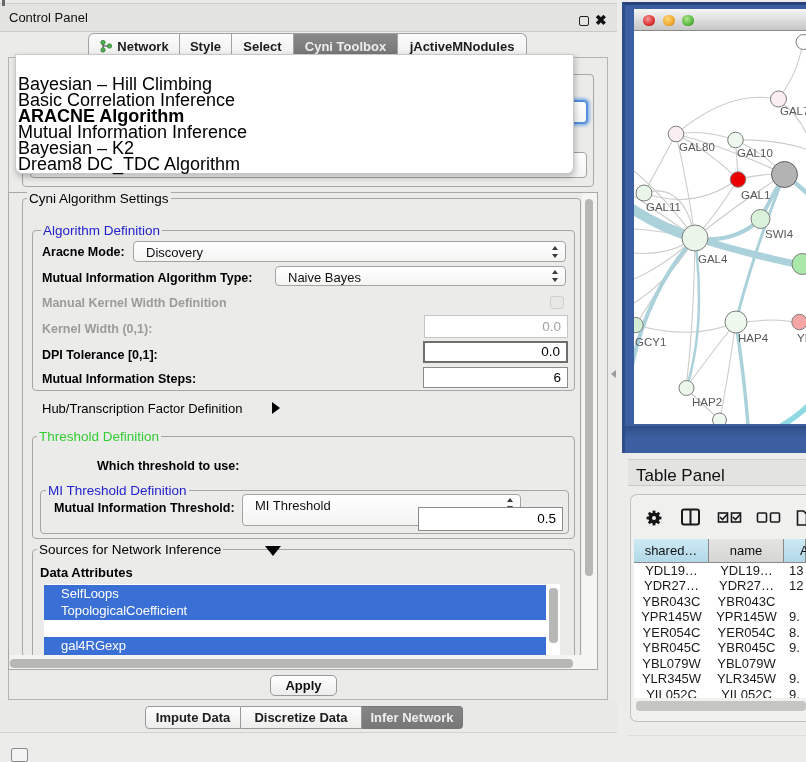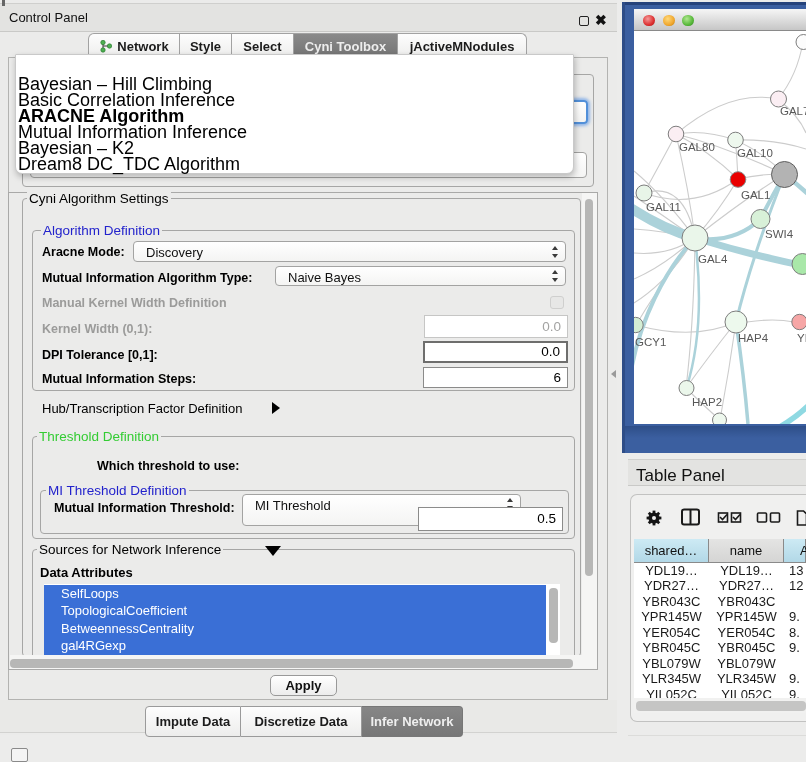--- a/index.html
+++ b/index.html
@@ -15,21 +15,21 @@
 
 .tabrow { top:33px; height:25px; display:flex; }
 .tab { height:25px; border:1px solid #a2a2a2; border-bottom:none; border-left:none; background:linear-gradient(#fdfdfd,#ededec); font-size:13px; font-weight:bold; color:#1c1c1c; display:flex; align-items:center; justify-content:center; }
 .tab.first { border-left:1px solid #a2a2a2; border-top-left-radius:6px; }
 .tab.last { border-top-right-radius:6px; }
 .tab.sel { background:linear-gradient(#8a8a8a,#737373); color:#ededed; }
 
 #cp-content { left:8px; top:57px; width:600px; height:643px; border:1px solid #b3b3b1; background:#ebebea; }
 
 #btabs { top:706px; left:145px; display:flex; height:21px; }
-.btab { height:31px; border:1px solid #9a9a9a; border-left:none; background:linear-gradient(#fdfdfd,#ededec); font-size:13px; font-weight:bold; color:#1c1c1c; display:flex; align-items:center; justify-content:center; }
+.btab { height:23px; border:1px solid #9a9a9a; border-left:none; background:linear-gradient(#fdfdfd,#ededec); font-size:13px; font-weight:bold; color:#1c1c1c; display:flex; align-items:center; justify-content:center; }
 .btab.first { border-left:1px solid #9a9a9a; border-radius:4px 0 0 4px; }
 .btab.last { border-radius:0 4px 4px 0; }
 .btab.sel { background:linear-gradient(#868686,#777777); color:#efefef; border-color:#777; }
 
 .group { position:absolute; border:1px solid #a6a6a5; border-radius:4px; }
 .glabel { position:absolute; top:-8px; background:#ebebea; font-size:13.5px; padding:0 2px; white-space:nowrap; }
 
 .combo { position:absolute; background:linear-gradient(#ffffff,#f4f4f3); border:1px solid #a3a3a2; border-radius:4px; font-size:13px; color:#111; }
 .combo .cv { position:absolute; left:12px; top:2.5px; }
 .arr { position:absolute; width:0; height:0; }
@@ -151,21 +151,20 @@
     <div class="field" style="left:418px; top:507px; width:145px; height:24px; border:1px solid #8b8b8a; line-height:22px;">0.5</div>
 
     <div class="group" style="left:32px; top:549px; width:543px; height:111px;">
       <div class="glabel" style="left:4px; color:#000;">Sources for Network Inference</div>
     </div>
     <div class="arr" style="left:265px; top:546px; border-left:8px solid transparent; border-right:8px solid transparent; border-top:10px solid #000;"></div>
     <div class="lbl" style="left:40px; top:565px; font-size:13px;">Data Attributes</div>
     <div id="attrlist" class="abs">
       <div class="lrow" style="top:1px;">SelfLoops</div>
       <div class="lrow" style="top:18.4px;">TopologicalCoefficient</div>
-      <div class="lrow" style="top:35.8px;">BetweennessCentrality</div>
       <div class="lrow" style="top:53.2px;">gal4RGexp</div>
     </div>
     <div class="sbthumb" style="left:549px; top:588px; width:9px; height:55px;"></div>
 
     <div class="abs" style="left:10px; top:655px; width:587px; height:14px; background:#f5f5f4;"></div>
     <div class="sbthumb" style="left:10px; top:659px; width:563px; height:8.5px;"></div>
 
     <div id="applybtn" class="abs">Apply</div>
 
     <div id="btabs" class="abs">

